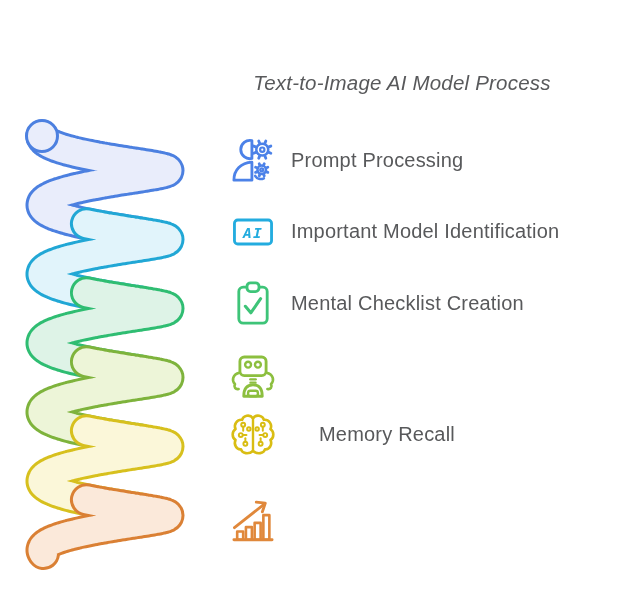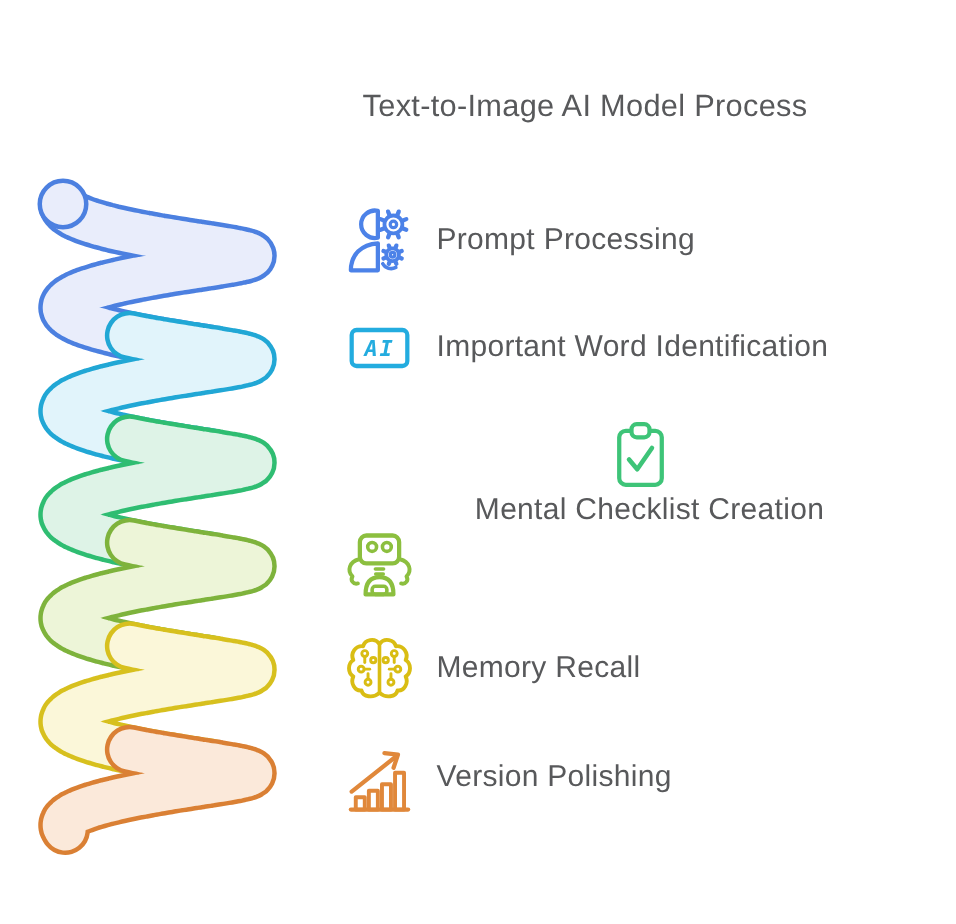--- a/index.html
+++ b/index.html
@@ -3,21 +3,21 @@
 <meta charset="utf-8">
 <style>
   html,body{margin:0;padding:0;background:#fff;}
   .canvas{
     position:relative;width:637px;height:616px;background:#ffffff;
     font-family:"Liberation Sans", sans-serif;overflow:hidden;
   }
   .title{
     position:absolute;left:180px;top:59px;width:420px;
     text-align:center;font-size:20.5px;font-weight:400;color:#58595b;
-    letter-spacing:.2px;margin:0;
+    letter-spacing:.2px;margin:12px;font-style:italic;
   }
   .spiral-svg{position:absolute;left:0;top:0;}
   .steps{position:absolute;left:227px;top:0;width:400px;}
   .step-row{
     position:absolute;left:0;height:52px;width:400px;
     display:flex;align-items:center;
   }
   .icon-box{width:52px;height:52px;display:flex;align-items:center;justify-content:center;flex:0 0 52px;font-style:italic;}
   .step-label{margin-left:12px;font-size:20px;color:#58595b;letter-spacing:.2px;white-space:nowrap;}
 </style>
@@ -84,23 +84,23 @@
         </div>
         <span class="step-label">Prompt Processing</span>
       </div>
       <div class="step-row" style="top: 205.7px;">
         <div class="icon-box">
           <svg width="48" height="48" viewBox="0 0 44 44">
             <rect fill="none" stroke="#23acdf" stroke-width="2.6" stroke-linecap="round" stroke-linejoin="round" x="5" y="11" width="34" height="22" rx="3"></rect>
             <text x="22" y="22.6" text-anchor="middle" dominant-baseline="central" fill="#23acdf" stroke="none" font-family="&quot;DejaVu Sans Mono&quot;, monospace" font-size="13.5" font-weight="bold" letter-spacing="1">AI</text>
           </svg>
         </div>
-        <span class="step-label">Important Word Identification</span>
+        <span class="step-label">Important Model Identification</span>
       </div>
-      <div class="step-row" style="top: 277.4px; flex-direction: column;">
+      <div class="step-row" style="top: 277.4px;">
         <div class="icon-box">
           <svg width="48" height="48" viewBox="0 0 44 44">
             <rect fill="none" stroke="#3ec478" stroke-width="2.6" stroke-linecap="round" stroke-linejoin="round" x="9" y="7.5" width="26" height="33" rx="4"></rect>
             <rect fill="#ffffff" stroke="#3ec478" stroke-width="2.6" stroke-linecap="round" stroke-linejoin="round" x="16.5" y="3.5" width="11" height="8" rx="3.2"></rect>
             <path fill="none" stroke="#3ec478" stroke-width="2.8" stroke-linecap="round" stroke-linejoin="round" d="M15,25 L20,31 L29,18"></path>
           </svg>
         </div>
         <span class="step-label">Mental Checklist Creation</span>
       </div>
       <div class="step-row" style="top: 349.1px;">
@@ -111,21 +111,21 @@
             <circle fill="none" stroke="#8cbf3f" stroke-width="2.2" stroke-linecap="round" stroke-linejoin="round" cx="26.5" cy="12.5" r="2.7"></circle>
             <line fill="none" stroke="#8cbf3f" stroke-width="2.2" stroke-linecap="round" stroke-linejoin="round" x1="19.5" y1="26" x2="24.5" y2="26"></line>
             <line fill="none" stroke="#8cbf3f" stroke-width="2.2" stroke-linecap="round" stroke-linejoin="round" x1="19.7" y1="29" x2="24.3" y2="29"></line>
             <path fill="none" stroke="#8cbf3f" stroke-width="2.4" stroke-linecap="round" stroke-linejoin="round" d="M9.5,20 C3.5,21.5 2,27 5.5,30.5 C4,33 6,35.5 8.8,34.8,"></path>
             <path fill="none" stroke="#8cbf3f" stroke-width="2.4" stroke-linecap="round" stroke-linejoin="round" d="M34.5,20 C40.5,21.5 42,27 38.5,30.5 C40,33 38,35.5 35.2,34.8,"></path>
             <path fill="none" stroke="#8cbf3f" stroke-width="2.6" stroke-linecap="round" stroke-linejoin="round" d="M13.5,41.5 C13.5,34.5 16.5,31 22,31 C27.5,31 30.5,34.5 30.5,41.5 Z"></path>
             <rect fill="none" stroke="#8cbf3f" stroke-width="2.2" stroke-linecap="round" stroke-linejoin="round" x="17.5" y="36.5" width="9" height="5" rx="2"></rect>
           </svg>
         </div>
       </div>
-      <div class="step-row" style="top: 419px;">
+      <div class="step-row" style="top: 408px; gap: 28px;">
         <div class="icon-box">
           <svg width="48" height="48" viewBox="0 0 44 44">
             <path fill="none" stroke="#d9bd13" stroke-width="2.4" stroke-linecap="round" stroke-linejoin="round" d="M22,7.5 C19,3.5 13,5 12,9 C7.5,8.5 4,13 6,17.5 C2.5,19.5 2.5,25.5 6,27.5 C4,31.5 7,36.5 11,36 C12,40 18,41 22,37.5"></path>
             <path fill="none" stroke="#d9bd13" stroke-width="2.4" stroke-linecap="round" stroke-linejoin="round" d="M22,7.5 C25,3.5 31,5 32,9 C36.5,8.5 40,13 38,17.5 C41.5,19.5 41.5,25.5 38,27.5 C40,31.5 37,36.5 33,36 C32,40 26,41 22,37.5"></path>
             <line fill="none" stroke="#d9bd13" stroke-width="2.2" stroke-linecap="round" stroke-linejoin="round" x1="22" y1="7.5" x2="22" y2="37.5"></line>
             <circle fill="none" stroke="#d9bd13" stroke-width="1.8" stroke-linecap="round" stroke-linejoin="round" cx="13" cy="13.5" r="1.8"></circle>
             <line fill="none" stroke="#d9bd13" stroke-width="1.8" stroke-linecap="round" stroke-linejoin="round" x1="13" y1="15.4" x2="13" y2="19"></line>
             <circle fill="none" stroke="#d9bd13" stroke-width="1.8" stroke-linecap="round" stroke-linejoin="round" cx="10.8" cy="23" r="1.8"></circle>
             <line fill="none" stroke="#d9bd13" stroke-width="1.8" stroke-linecap="round" stroke-linejoin="round" x1="12.700000000000001" y1="23" x2="16" y2="23"></line>
             <circle fill="none" stroke="#d9bd13" stroke-width="1.8" stroke-linecap="round" stroke-linejoin="round" cx="15" cy="31" r="1.8"></circle>
@@ -147,16 +147,15 @@
           <svg width="48" height="48" viewBox="0 0 44 44">
             <line fill="none" stroke="#e0883b" stroke-width="2.6" stroke-linecap="round" stroke-linejoin="round" x1="4.5" y1="41" x2="39.5" y2="41"></line>
             <rect fill="none" stroke="#e0883b" stroke-width="2.4" stroke-linecap="round" stroke-linejoin="round" x="7.5" y="33.5" width="5.5" height="7.5"></rect>
             <rect fill="none" stroke="#e0883b" stroke-width="2.4" stroke-linecap="round" stroke-linejoin="round" x="15.5" y="29.5" width="5.5" height="11.5"></rect>
             <rect fill="none" stroke="#e0883b" stroke-width="2.4" stroke-linecap="round" stroke-linejoin="round" x="23.5" y="25.5" width="5.5" height="15.5"></rect>
             <rect fill="none" stroke="#e0883b" stroke-width="2.4" stroke-linecap="round" stroke-linejoin="round" x="31.5" y="18.5" width="5.5" height="22.5"></rect>
             <path fill="none" stroke="#e0883b" stroke-width="2.6" stroke-linecap="round" stroke-linejoin="round" d="M5,30 L31.5,9"></path>
             <path fill="none" stroke="#e0883b" stroke-width="2.6" stroke-linecap="round" stroke-linejoin="round" d="M25,6.5 L33.3,7.4 L30.6,15.4"></path>
           </svg>
         </div>
-        <span class="step-label">Version Polishing</span>
       </div>
     </div>
 </div>
 
 </body></html>

